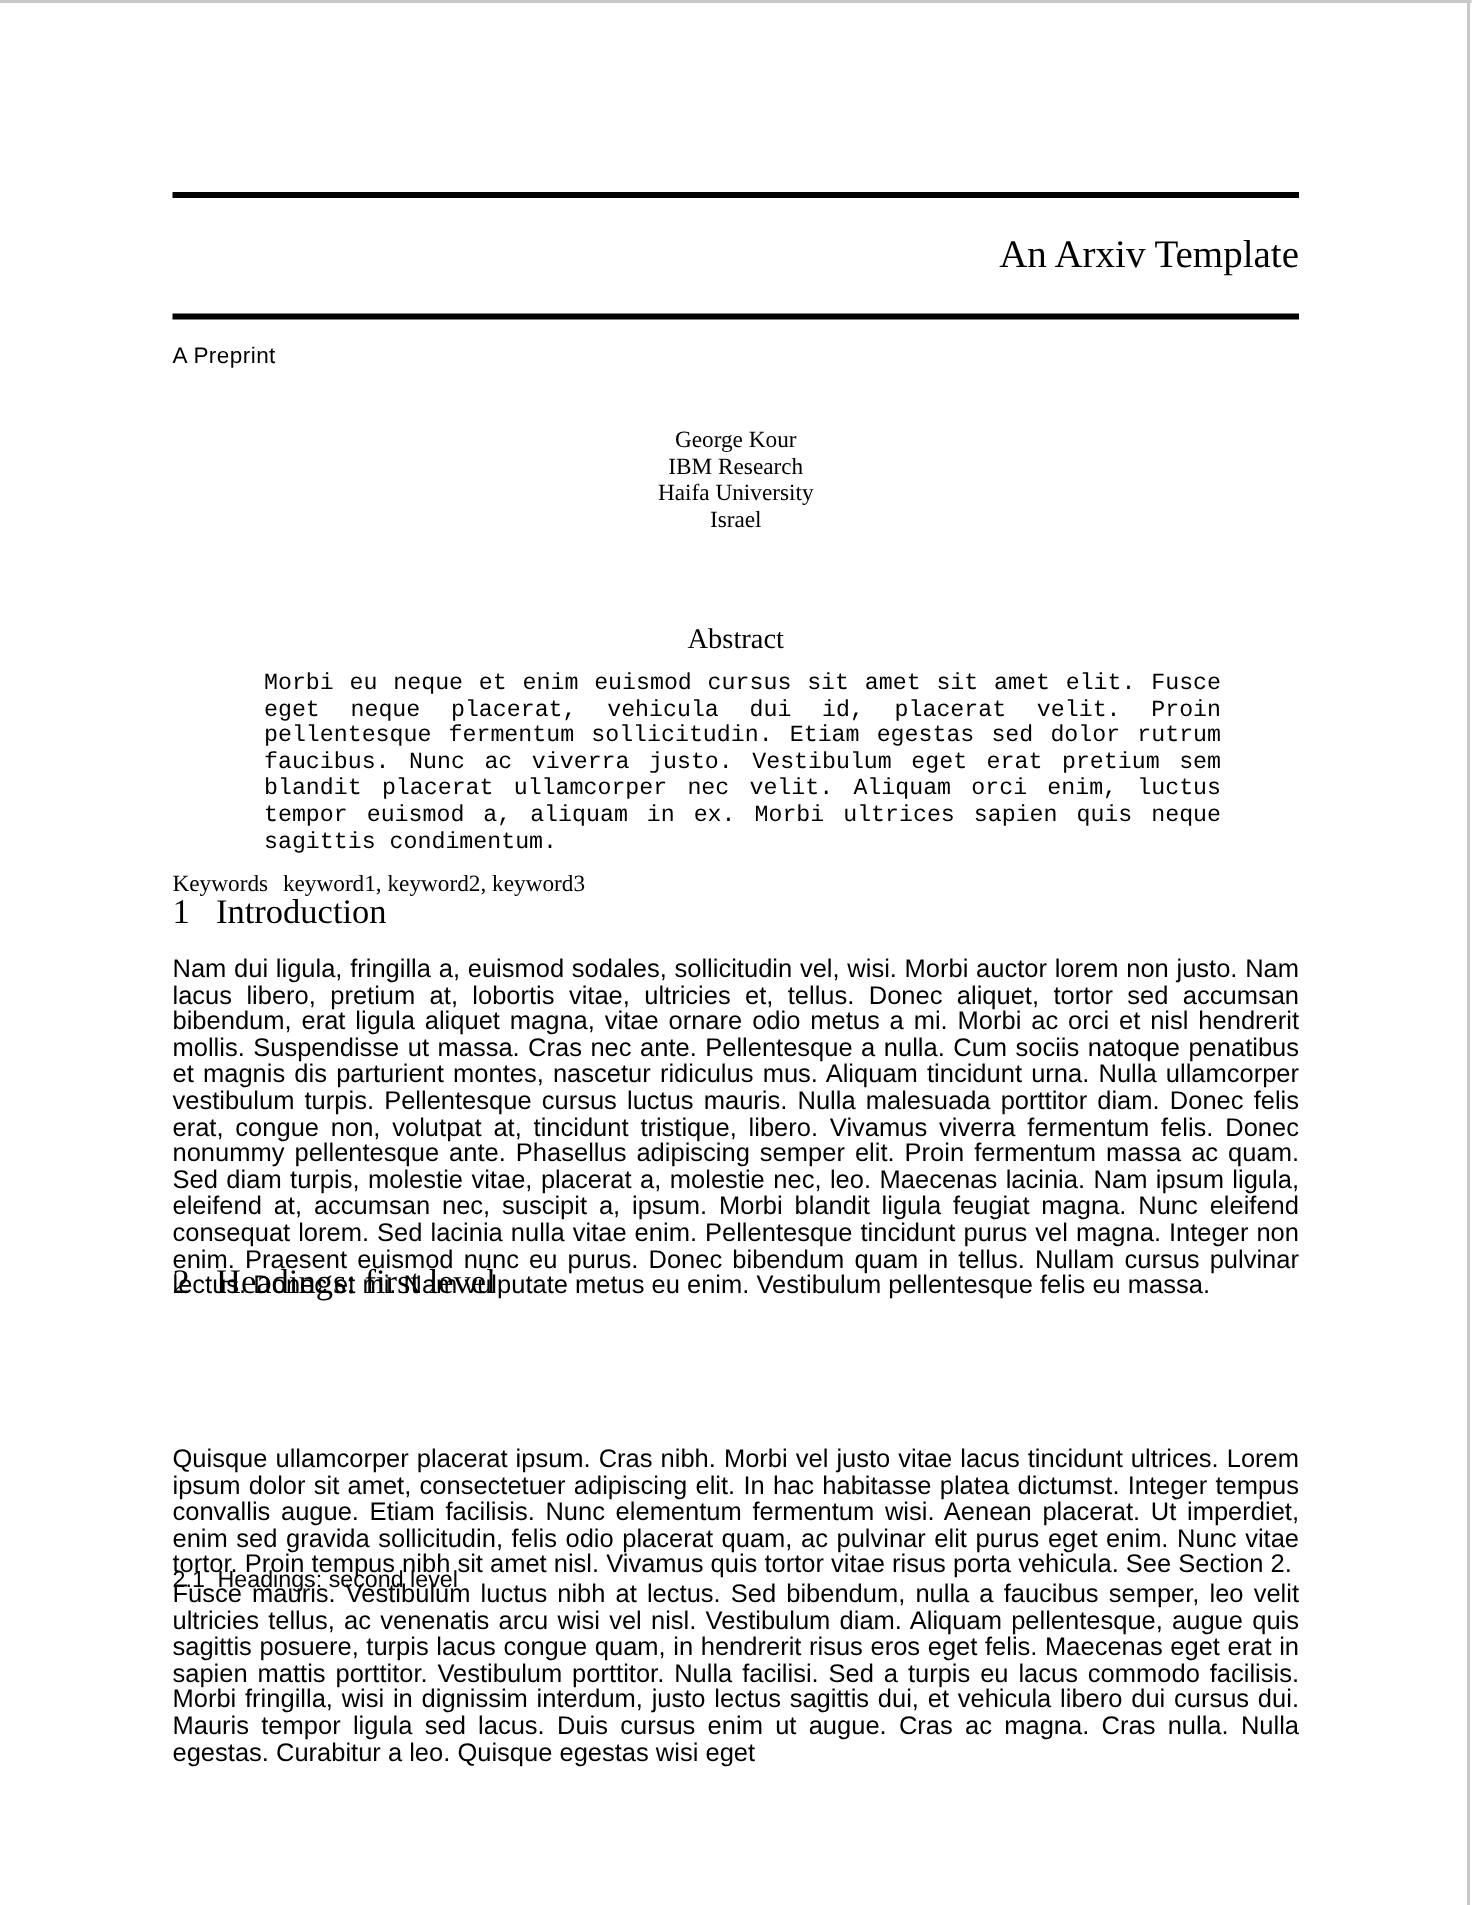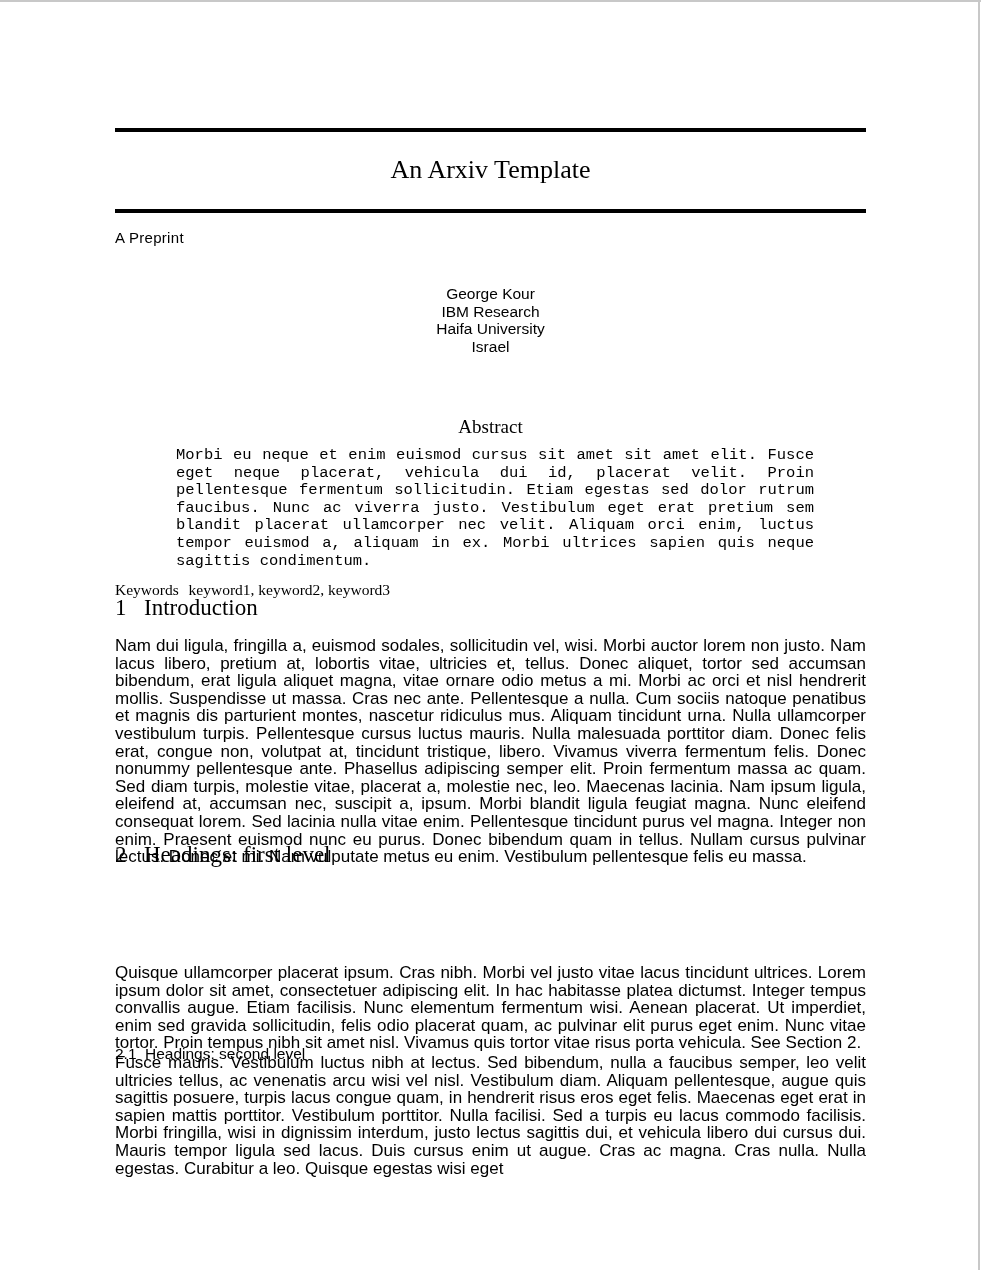--- a/index.html
+++ b/index.html
@@ -8,26 +8,26 @@
     font-family: "DejaVu Serif", "Liberation Serif", serif;
     color: #000;
   }
   .page-frame-top { position: absolute; left: 0; top: 0; width: 981px; height: 2px; background: #c8c8c8; }
   .page-frame-right { position: absolute; left: 978px; top: 0; width: 2px; height: 1270px; background: #c8c8c8; }
 
   .rule { position: absolute; left: 115px; width: 751px; height: 4px; background: #000; }
   .rule.top { top: 128px; }
   .rule.bottom { top: 209px; }
 
-  .title { position: absolute; left: 115px; width: 751px; top: 153px; text-align: center;
+  .title { position: absolute; left: 115px; width: 751px; top: 153px; text-align: right;
     font-family: "Liberation Serif", serif; font-size: 26px; line-height: 34px; }
   .preprint { position: absolute; left: 115px; width: 751px; top: 229px; text-align: left;
     font-family: Liberation Sans, sans-serif; font-size: 15px; line-height: 18px; letter-spacing: 0.3px; }
   .authors { position: absolute; left: 115px; width: 751px; top: 285px; text-align: center;
-    font-family: Liberation Sans, sans-serif; font-size: 15.5px; line-height: 17.5px; }
+    font-family: Liberation Serif, serif; font-size: 15.5px; line-height: 17.5px; }
   .authors div { display: block; }
 
   .abstract-title { position: absolute; left: 115px; width: 751px; top: 416px; text-align: center;
     font-family: "Liberation Serif", serif; font-size: 19px; line-height: 22px; }
   .abstract-body { position: absolute; left: 176px; width: 638px; top: 447px;
     font-family: Liberation Mono, monospace; font-size: 15.5px; line-height: 17.6px; text-align: justify; }
 
   .keywords { position: absolute; left: 115px; top: 553px;
     font-family: "Liberation Serif", serif; font-size: 15.5px; line-height: 18px; margin-top: 28px; }
   .keywords .kw-label { margin-right: 6px; }

